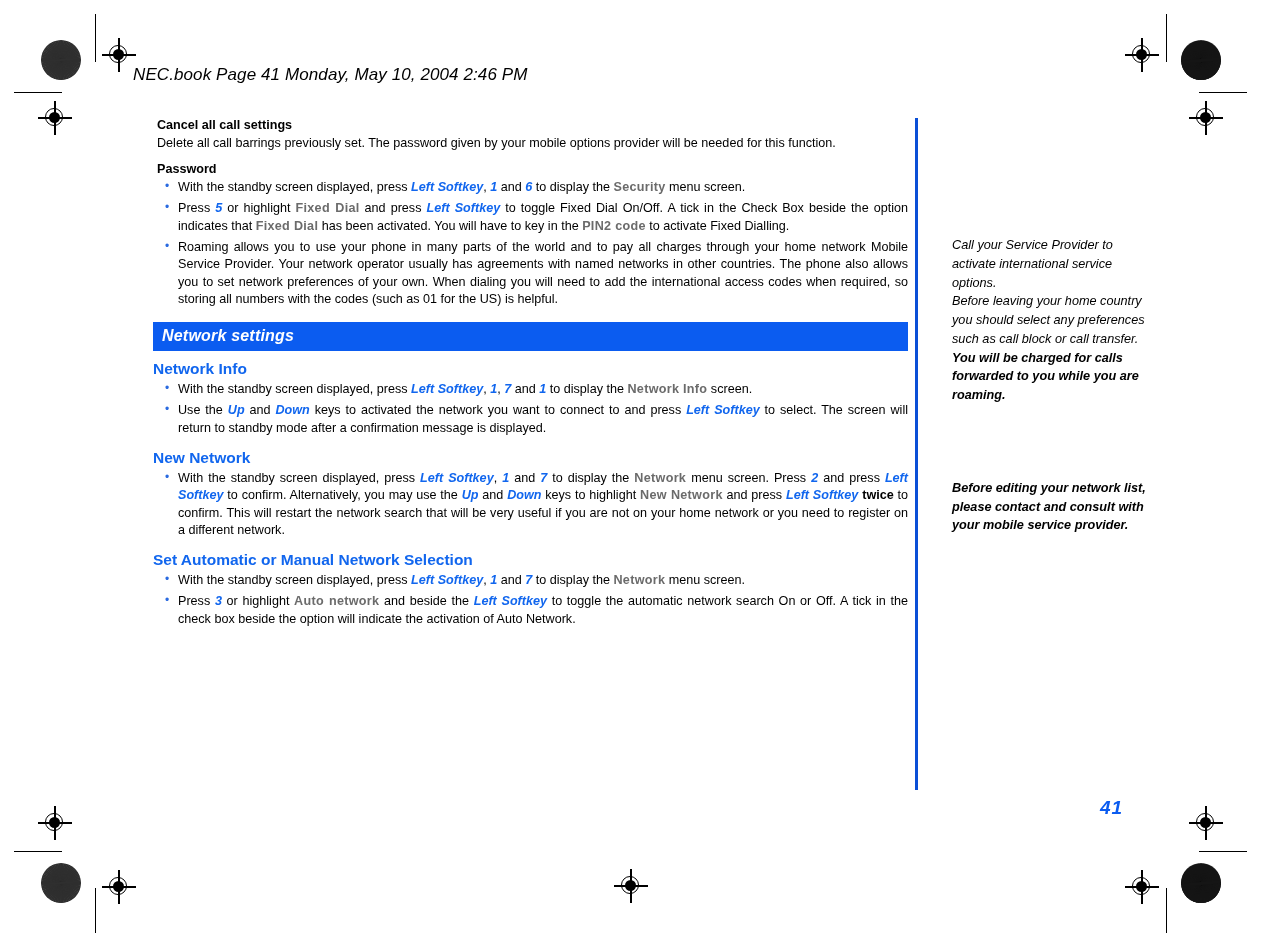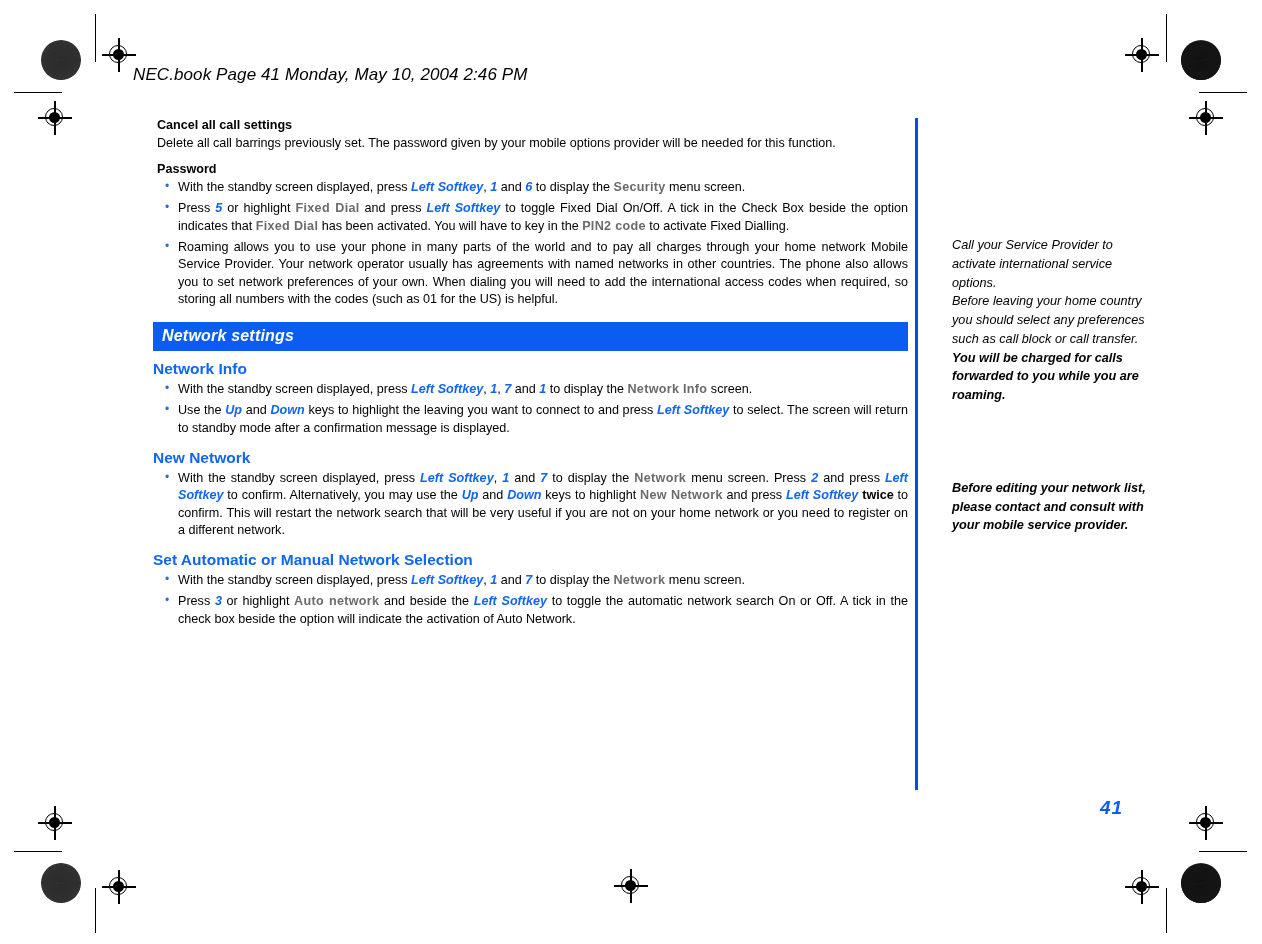--- a/index.html
+++ b/index.html
@@ -474,21 +474,21 @@
 
       <li><span>Roaming allows you to use your phone in many parts of the world and to pay all charges through your home network Mobile Service Provider. Your network operator usually has agreements with named networks in other countries. The phone also allows you to set network preferences of your own. When dialing you will need to add the international access codes when required, so storing all numbers with the codes (such as 01 for the US) is helpful.</span></li>
     </ul>
 
     <div class="banner">Network settings</div>
 
     <h2 class="section-head sub" style="margin-top:0;">Network Info</h2>
     <ul class="bullets">
       <li><span>With the standby screen displayed, press </span><span class="sk">Left Softkey</span><span>, </span><span class="num">1</span><span>, </span><span class="num">7</span><span> and </span><span class="num">1</span><span> to display the </span><span class="menu">Network Info</span><span> screen.</span></li>
 
-      <li><span>Use the </span><span class="sk">Up</span><span> and </span><span class="sk">Down</span><span> keys to highlight the leaving you want to connect to and press </span><span class="sk">Left Softkey</span><span> to select. The screen will return to standby mode after a confirmation message is displayed.</span></li>
+      <li><span>Use the </span><span class="sk">Up</span><span> and </span><span class="sk">Down</span><span> keys to activated the network you want to connect to and press </span><span class="sk">Left Softkey</span><span> to select. The screen will return to standby mode after a confirmation message is displayed.</span></li>
     </ul>
 
     <h2 class="section-head sub">New Network</h2>
     <ul class="bullets">
       <li><span>With the standby screen displayed, press </span><span class="sk">Left Softkey</span><span>, </span><span class="num">1</span><span> and </span><span class="num">7</span><span> to display the </span><span class="menu">Network</span><span> menu screen. Press </span><span class="num">2</span><span> and press </span><span class="sk">Left Softkey</span><span> to confirm. Alternatively, you may use the </span><span class="sk">Up</span><span> and </span><span class="sk">Down</span><span> keys to highlight </span><span class="menu">New Network</span><span> and press </span><span class="sk">Left Softkey</span><span> </span><span class="bld">twice</span><span> to confirm. This will restart the network search that will be very useful if you are not on your home network or you need to register on a different network.</span></li>
     </ul>
 
     <h2 class="section-head sub">Set Automatic or Manual Network Selection</h2>
     <ul class="bullets">
       <li><span>With the standby screen displayed, press </span><span class="sk">Left Softkey</span><span>, </span><span class="num">1</span><span> and </span><span class="num">7</span><span> to display the </span><span class="menu">Network</span><span> menu screen.</span></li>

